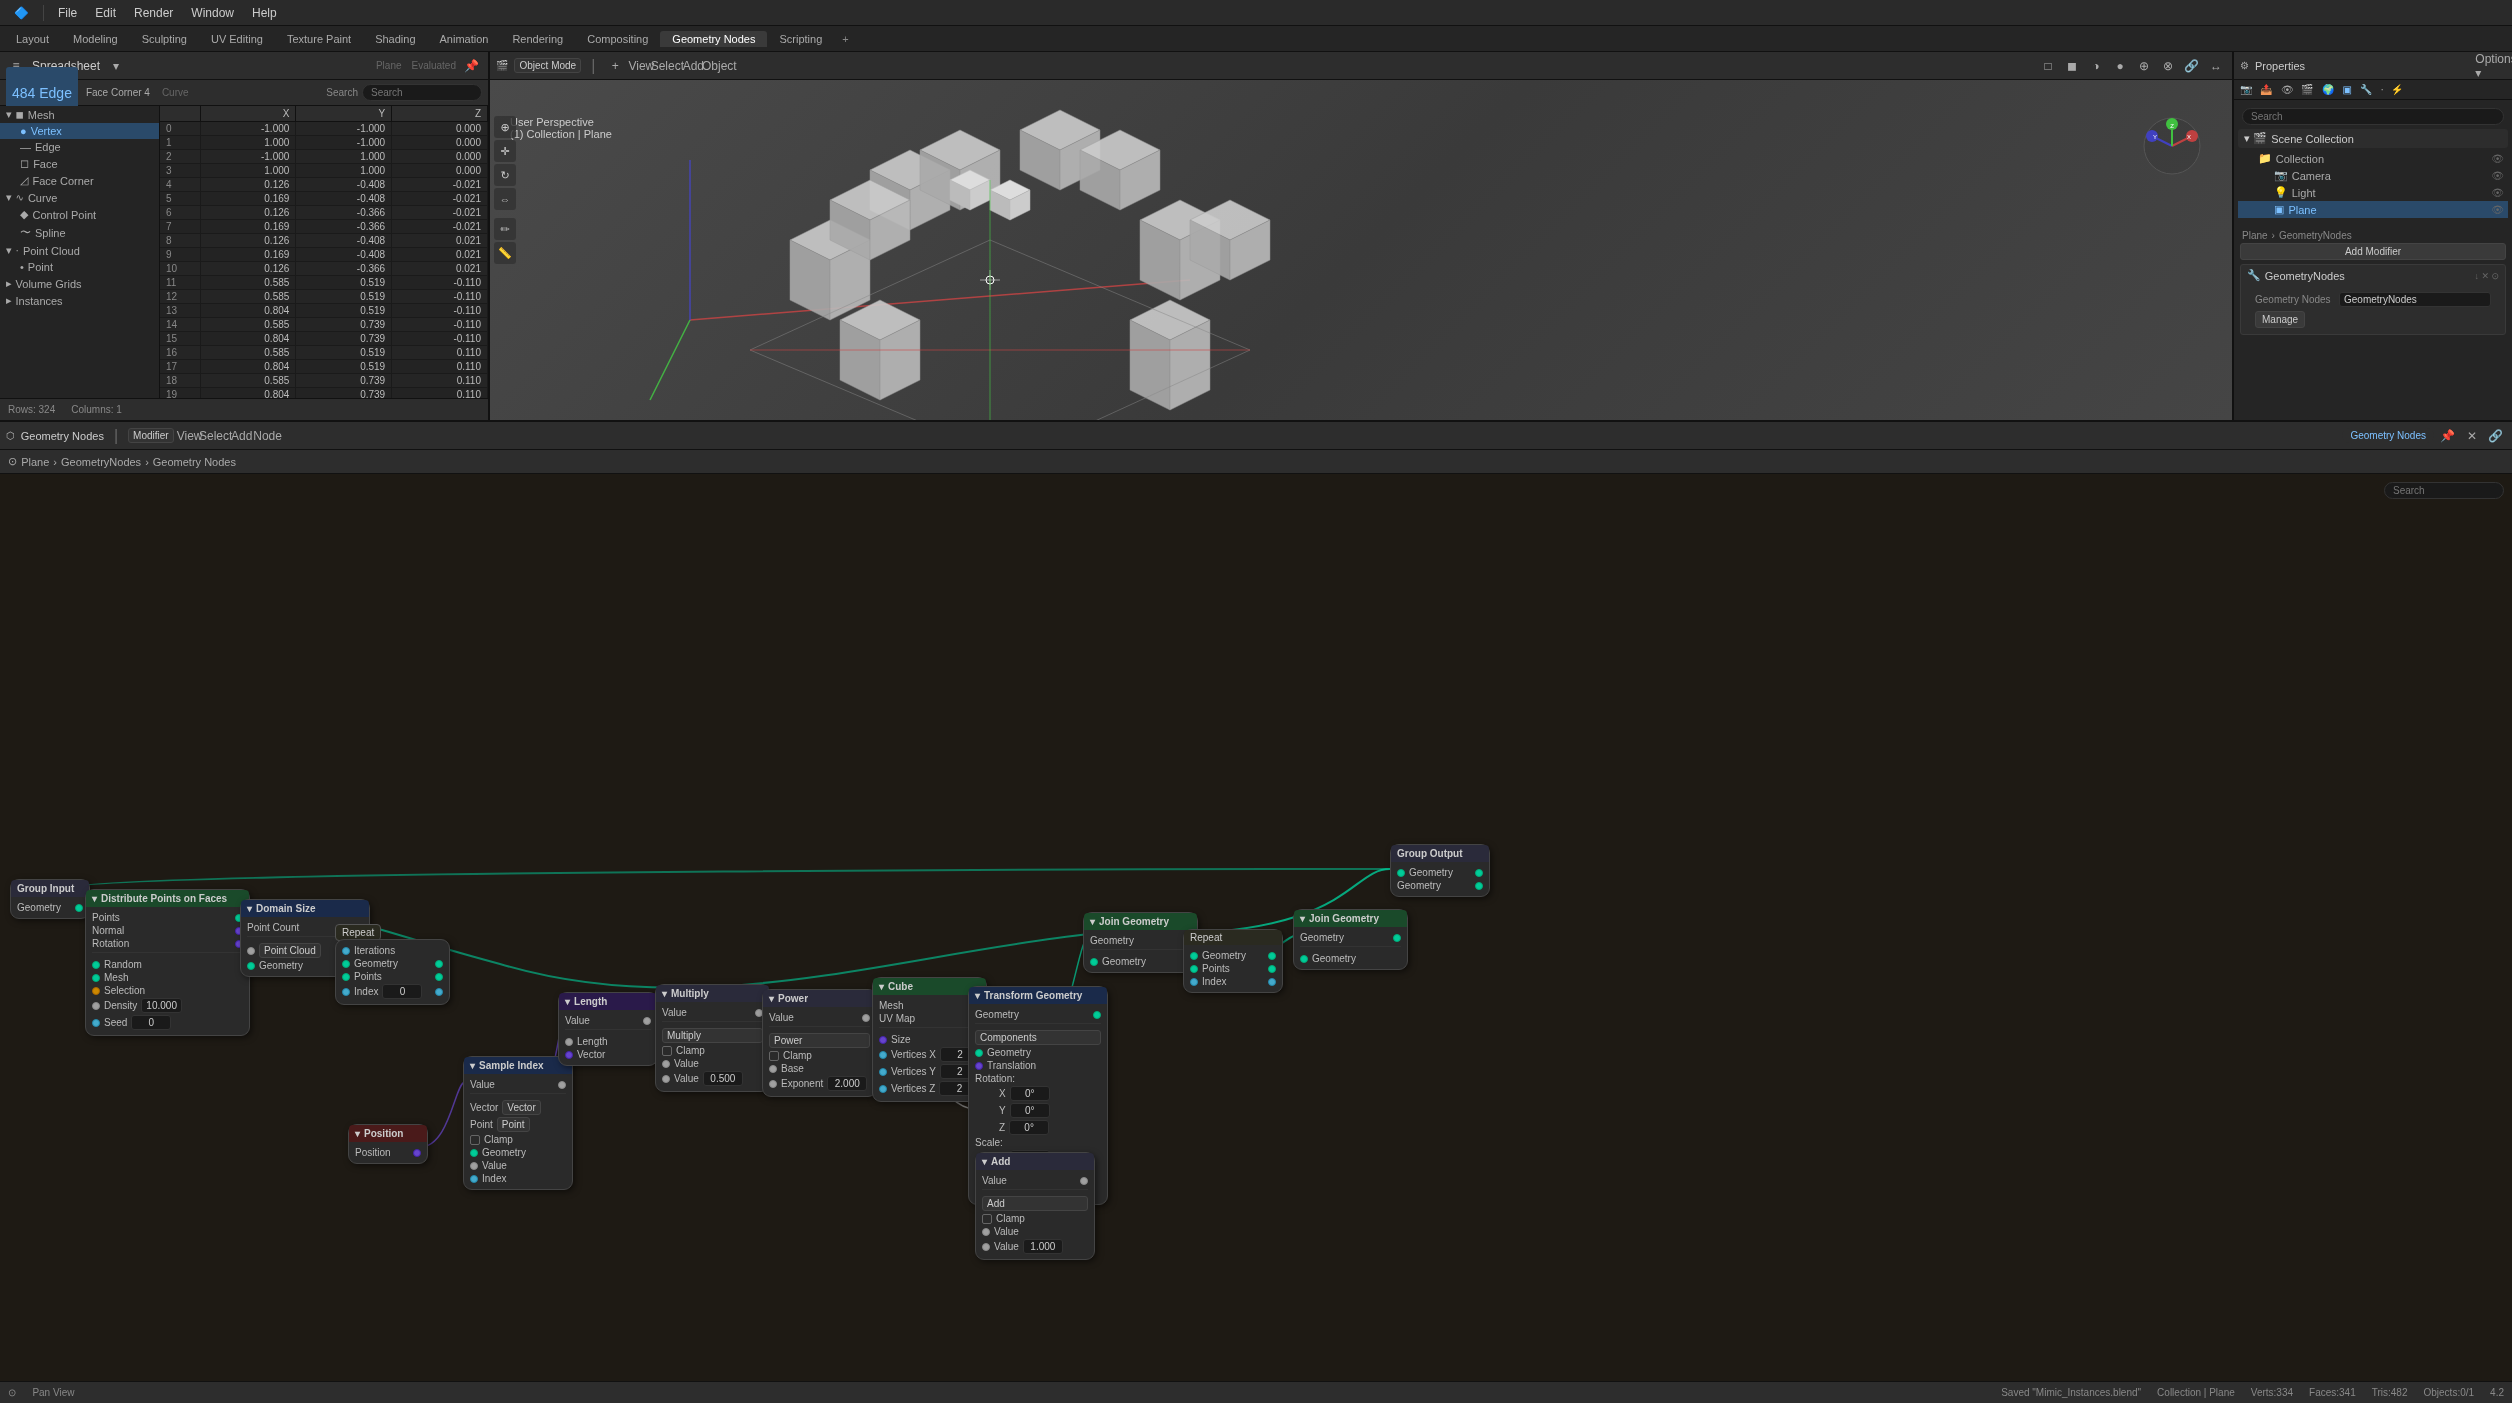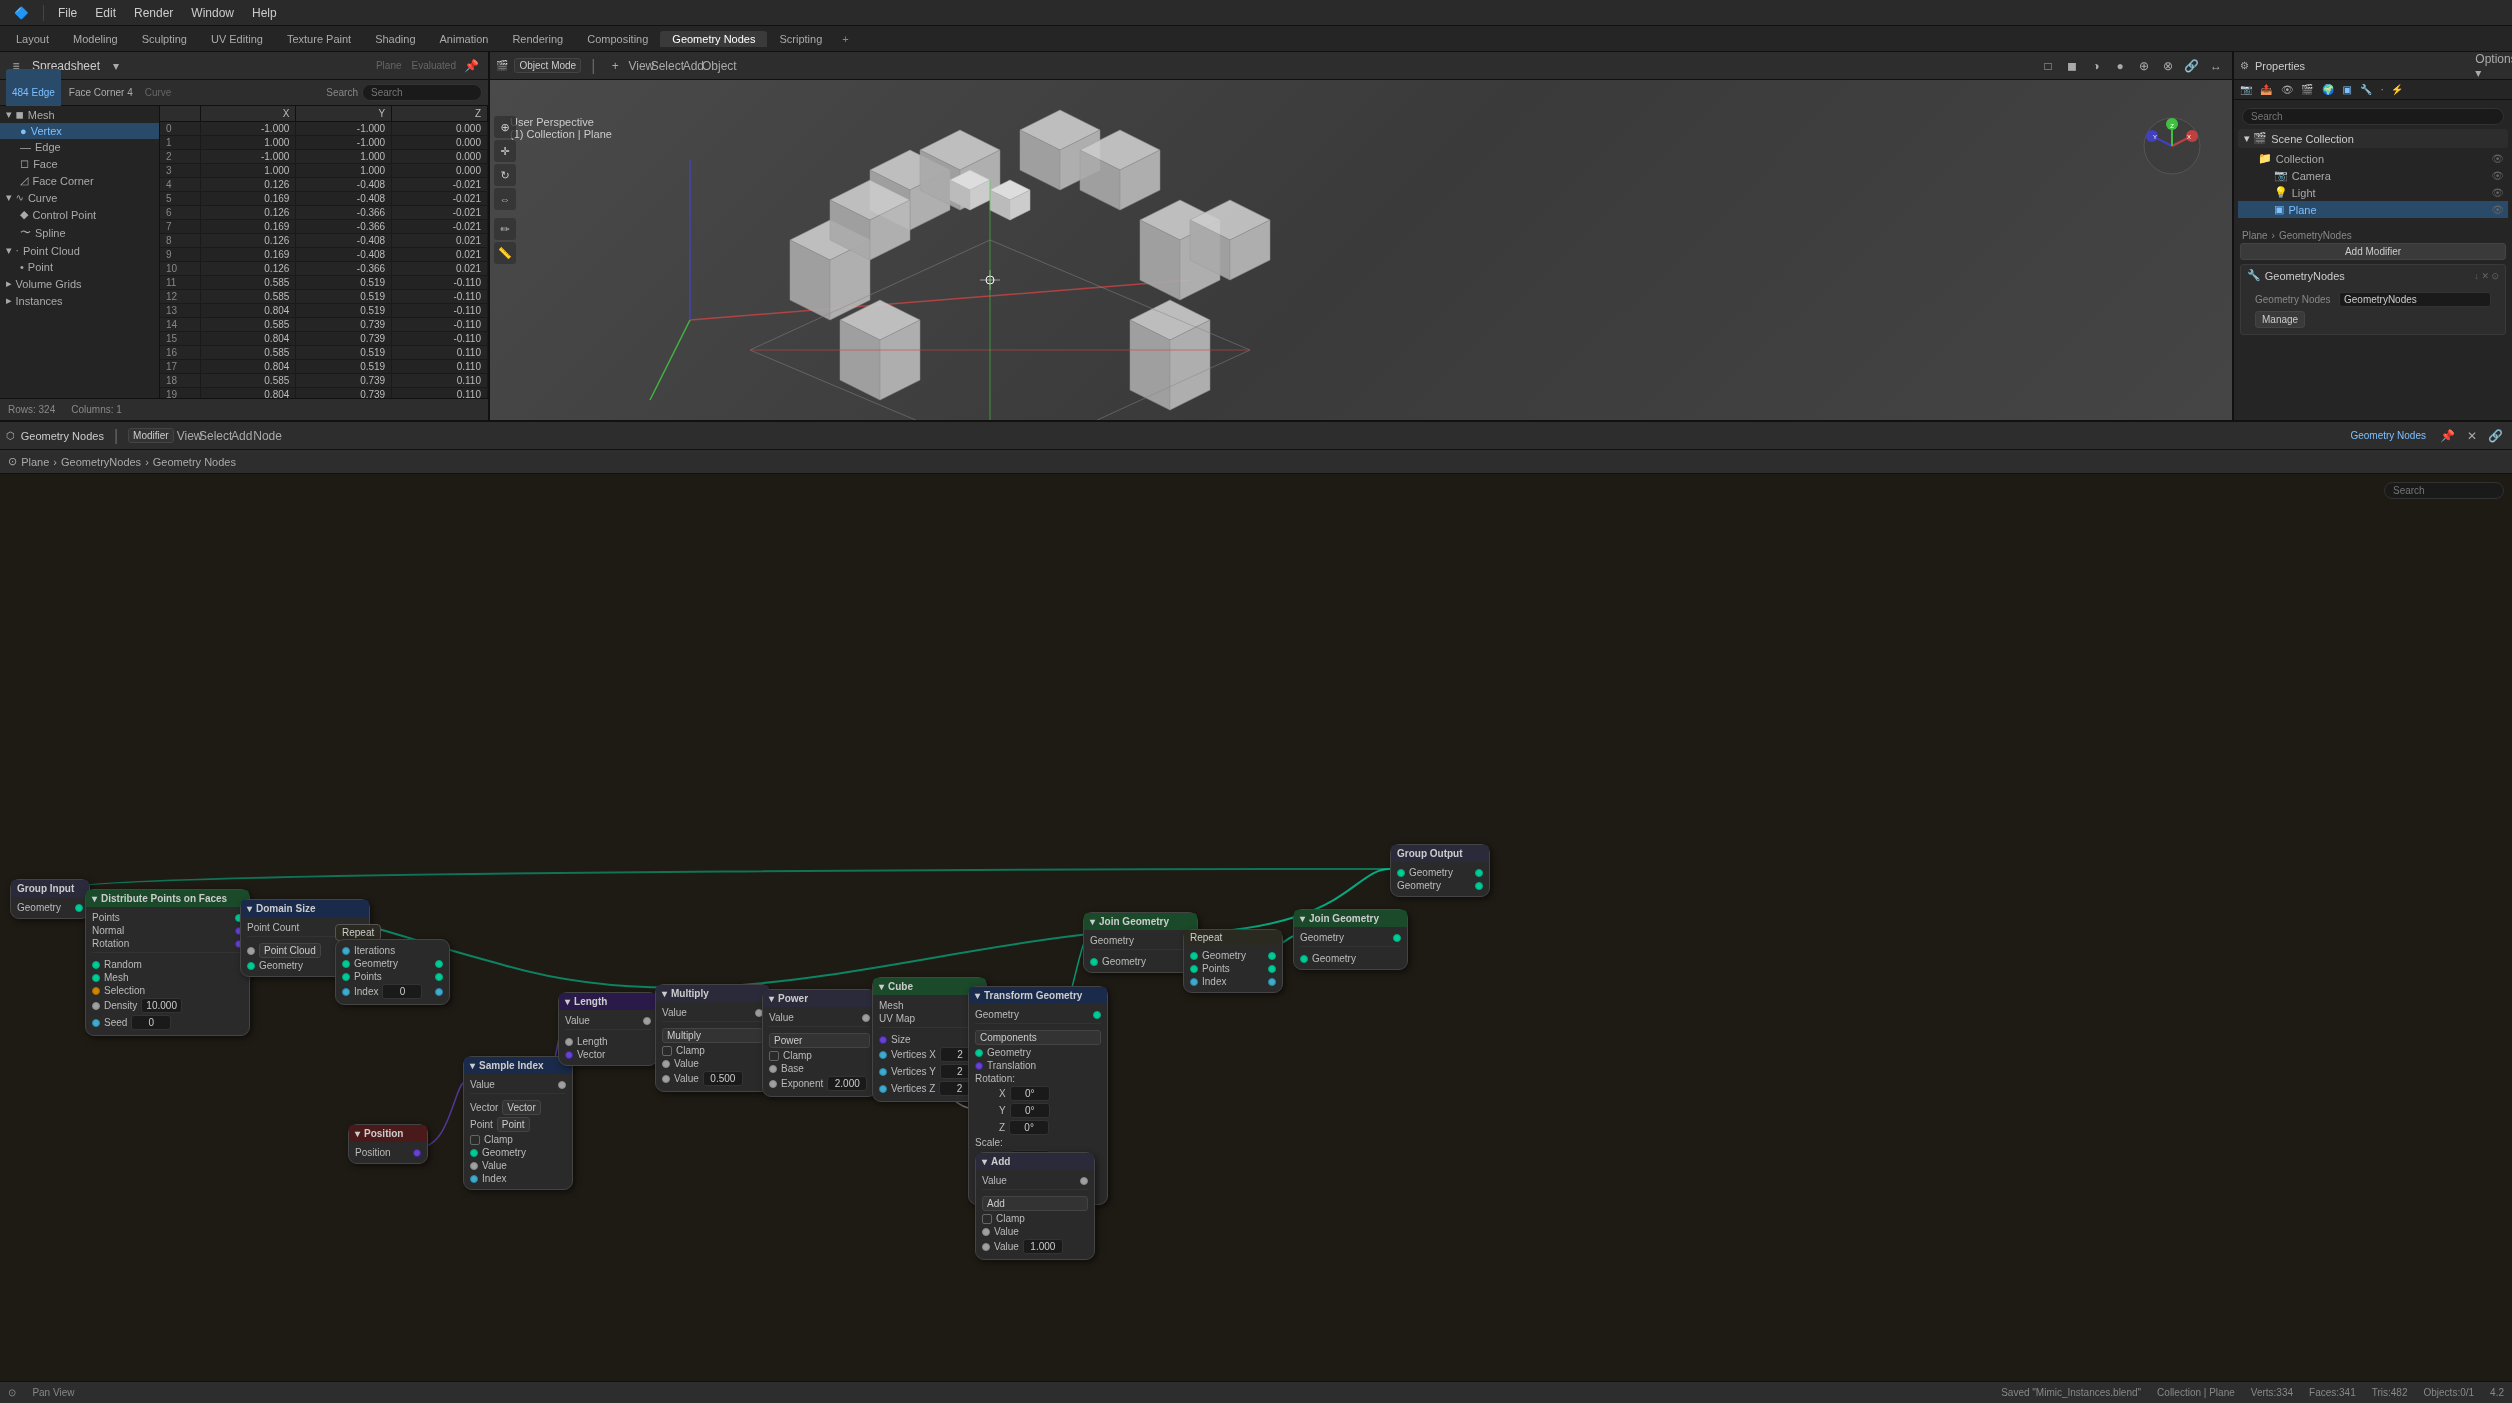--- a/index.html
+++ b/index.html
@@ -505,21 +505,21 @@
         <span class="toolbar-icon">≡</span>
         <span style="color:#ccc;font-size:12px;">Spreadsheet</span>
         <span class="toolbar-icon">▾</span>
         <span style="margin-left:auto; color:#666; font-size:10px;">Plane</span>
         <span style="color:#666;font-size:10px; margin-left:4px;">Evaluated</span>
         <span class="toolbar-icon">📌</span>
       </div>
 
       <div id="spreadsheet-toolbar">
         <div style="display:flex;align-items:center;gap:2px;flex:1;">
-          <span style="background:#2a4a6a;color:#7cc0ff;padding:18px 6px;border-radius:3px;font-size:10px;">484 Edge</span>
+          <span style="background:#2a4a6a;color:#7cc0ff;padding:18px 6px;border-radius:3px;font-size:14px;">484 Edge</span>
           <span style="color:#aaa;padding:1px 6px;border-radius:3px;font-size:10px;">Face Corner 4</span>
           <span style="color:#666;padding:1px 4px;font-size:10px;">Curve</span>
         </div>
         <span style="margin-left:auto;color:#888;font-size:10px;">Search</span>
         <input class="search-box" type="text" placeholder="Search" style="">
       </div>
 
       <div style="display:flex;flex:1;overflow:hidden;">
 
         <div id="data-sidebar">

